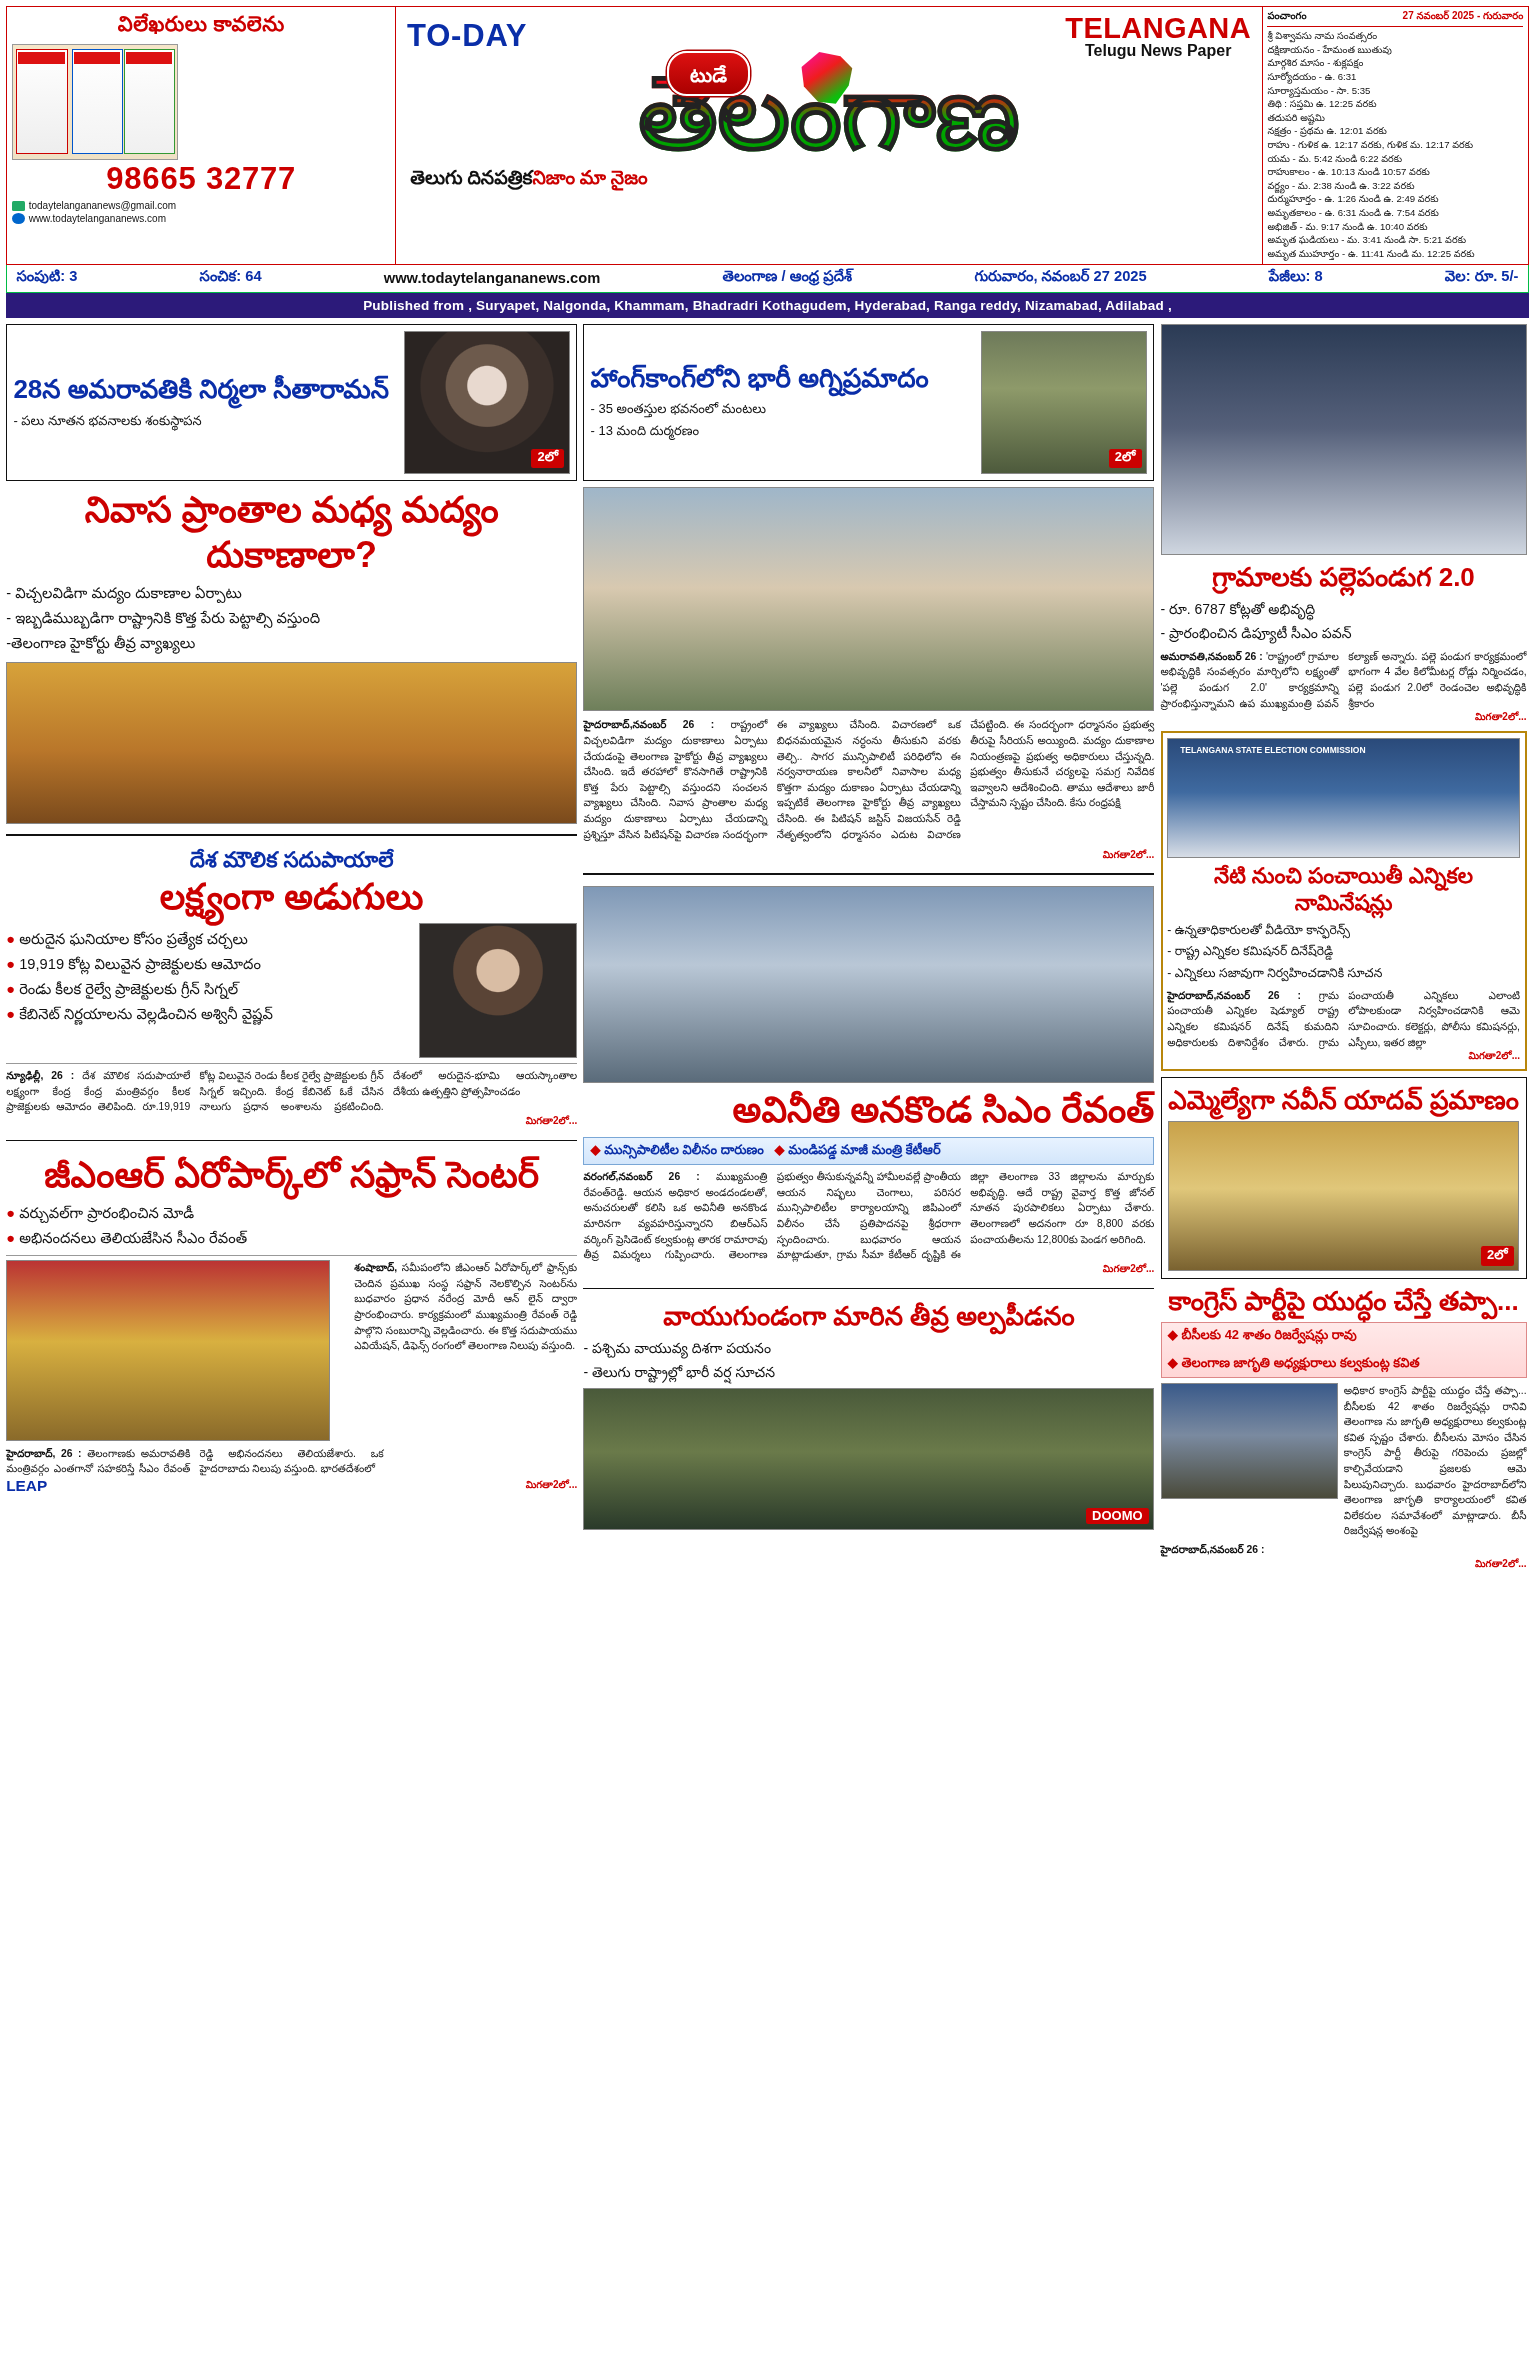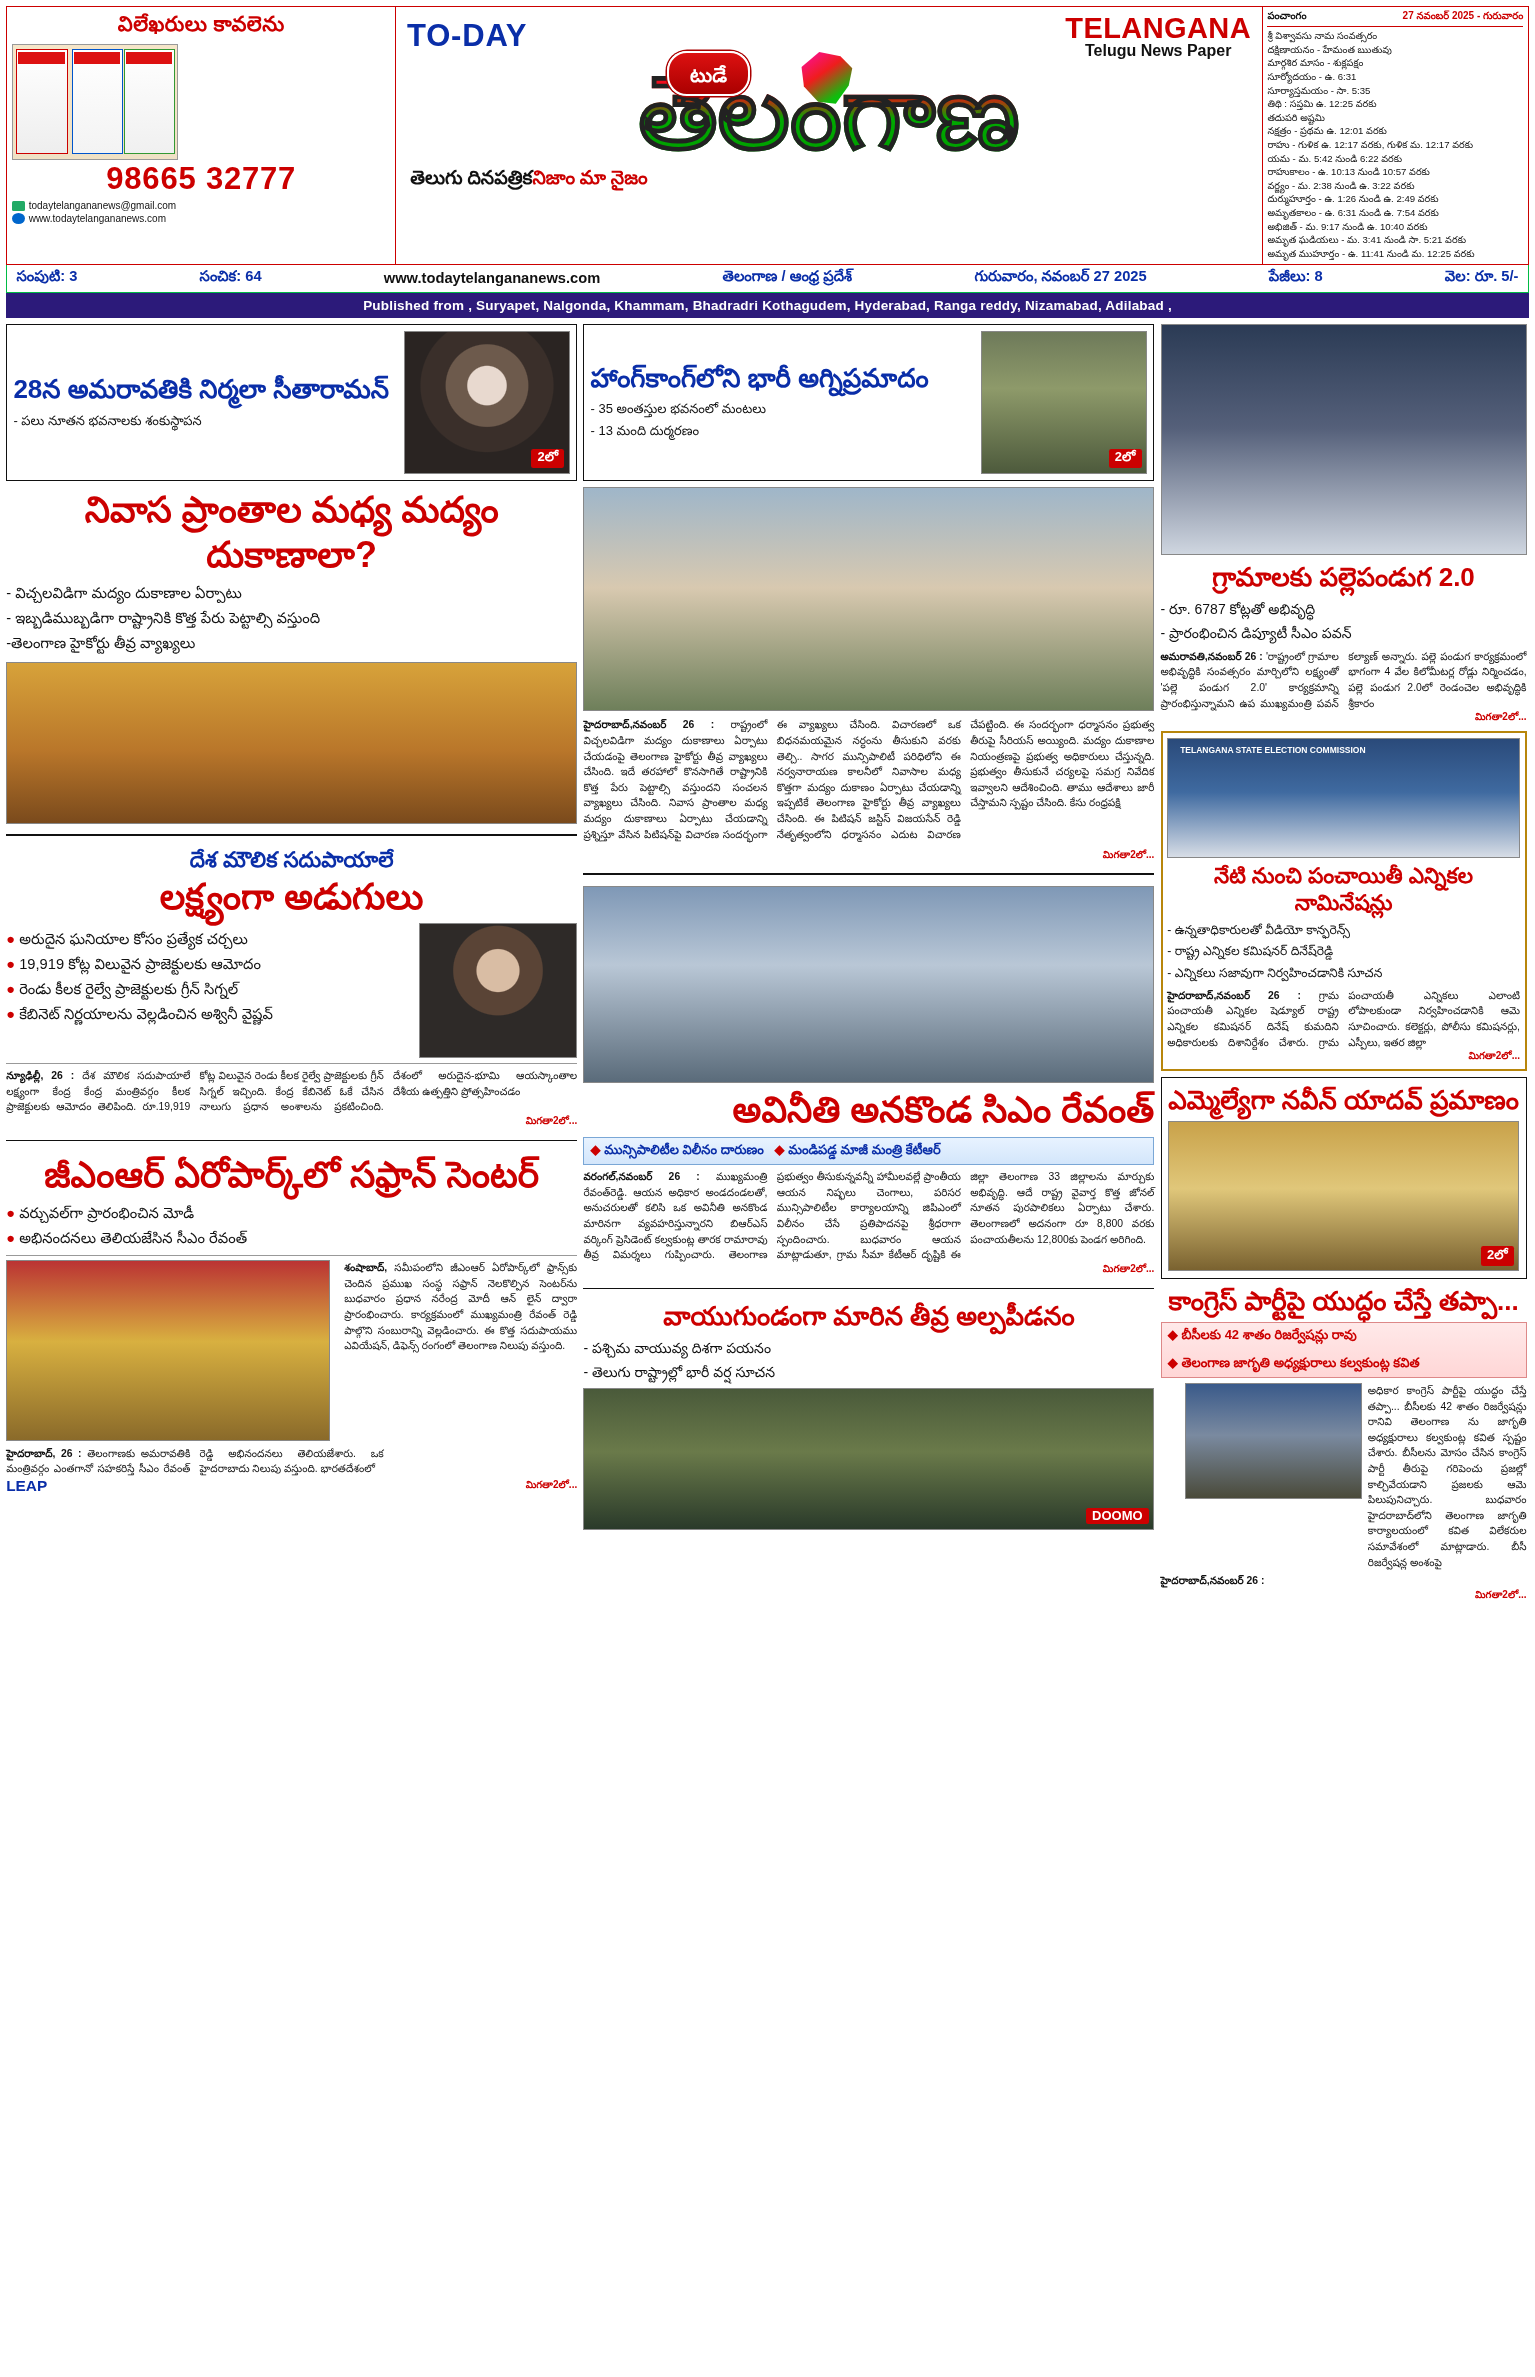--- a/index.html
+++ b/index.html
@@ -283,21 +283,21 @@
 
       <div class="hr"></div>
 
       <div class="box noborder">
         <div class="tel-head big red" style="text-align:center">జీఎంఆర్ ఏరోపార్క్‌లో సఫ్రాన్ సెంటర్</div>
         <div class="bullets">
           <div><span class="dot">●</span> <span>వర్చువల్‌గా ప్రారంభించిన మోడీ</span></div>
           <div><span class="dot">●</span> <span>అభినందనలు తెలియజేసిన సీఎం రేవంత్</span></div>
         </div>
         <div class="hr thin"></div>
-        <div style="display:flex;gap:14px;">
+        <div style="display:flex;gap:24px;">
           <div class="photo ph-revanth" style="width:324px;height:181px;"></div>
           <div class="body-text" style="flex:1">
             <span class="dateline">శంషాబాద్,</span>
             <span>సమీపంలోని జీఎంఆర్ ఏరోపార్క్‌లో ఫ్రాన్స్‌కు చెందిన ప్రముఖ సంస్థ సఫ్రాన్ నెలకొల్పిన సెంటర్‌ను బుధవారం ప్రధాన నరేంద్ర మోదీ ఆన్ లైన్ ద్వారా ప్రారంభించారు. కార్యక్రమంలో ముఖ్యమంత్రి రేవంత్ రెడ్డి పాల్గొని సంబురాన్ని వెల్లడించారు. ఈ కొత్త సదుపాయము ఎవియేషన్, డిఫెన్స్ రంగంలో తెలంగాణ నిలుపు వస్తుంది.</span>
           </div>
         </div>
         <div class="body-text cols3" style="margin-top:4.6px;">
           <span class="dateline">హైదరాబాద్,  26 :</span>
           <span>తెలంగాణకు అమరావతికి మంత్రివర్గం ఎంతగానో సహకరిస్తే సీఎం రేవంత్ రెడ్డి అభినందనలు తెలియజేశారు. ఒక హైదరాబాదు నిలుపు వస్తుంది. భారతదేశంలో</span>
         </div>
@@ -401,21 +401,21 @@
           <span class="badge">2లో</span>
         </div>
       </div>
 
       <div class="box noborder">
         <div class="tel-head mid red" style="text-align:center">కాంగ్రెస్ పార్టీపై యుద్ధం చేస్తే తప్పా...</div>
         <div class="ribbon red">
           <span><span class="dotm">◆</span> <span>బీసీలకు 42 శాతం రిజర్వేషన్లు రావు</span></span>
           <span><span class="dotm">◆</span> <span>తెలంగాణ జాగృతి అధ్యక్షురాలు కల్వకుంట్ల కవిత</span></span>
         </div>
-        <div style="display:flex;gap:6.2px;margin-top:4.6px;margin-left:24px;">
+        <div style="display:flex;gap:6.2px;margin-top:4.6px;">
           <div class="photo ph-cong" style="width:177px;height:116px;"></div>
           <div class="body-text" style="flex:1">అధికార కాంగ్రెస్ పార్టీపై యుద్ధం చేస్తే తప్పా... బీసీలకు 42 శాతం రిజర్వేషన్లు రానివి తెలంగాణ ను జాగృతి అధ్యక్షురాలు కల్వకుంట్ల కవిత స్పష్టం చేశారు. బీసీలను మోసం చేసిన కాంగ్రెస్ పార్టీ తీరుపై గరిపెంచు ప్రజల్లో కాల్చివేయడాని ప్రజలకు ఆమె పిలుపునిచ్చారు. బుధవారం హైదరాబాద్‌లోని తెలంగాణ జాగృతి కార్యాలయంలో కవిత విలేకరుల సమావేశంలో మాట్లాడారు. బీసీ రిజర్వేషన్ల అంశంపై</div>
         </div>
         <div class="body-text" style="margin-top:3.1px;">
           <span class="dateline">హైదరాబాద్,నవంబర్ 26 :</span>
         </div>
         <div class="more">మిగతా2లో...</div>
       </div>
     </div>
   </div>

